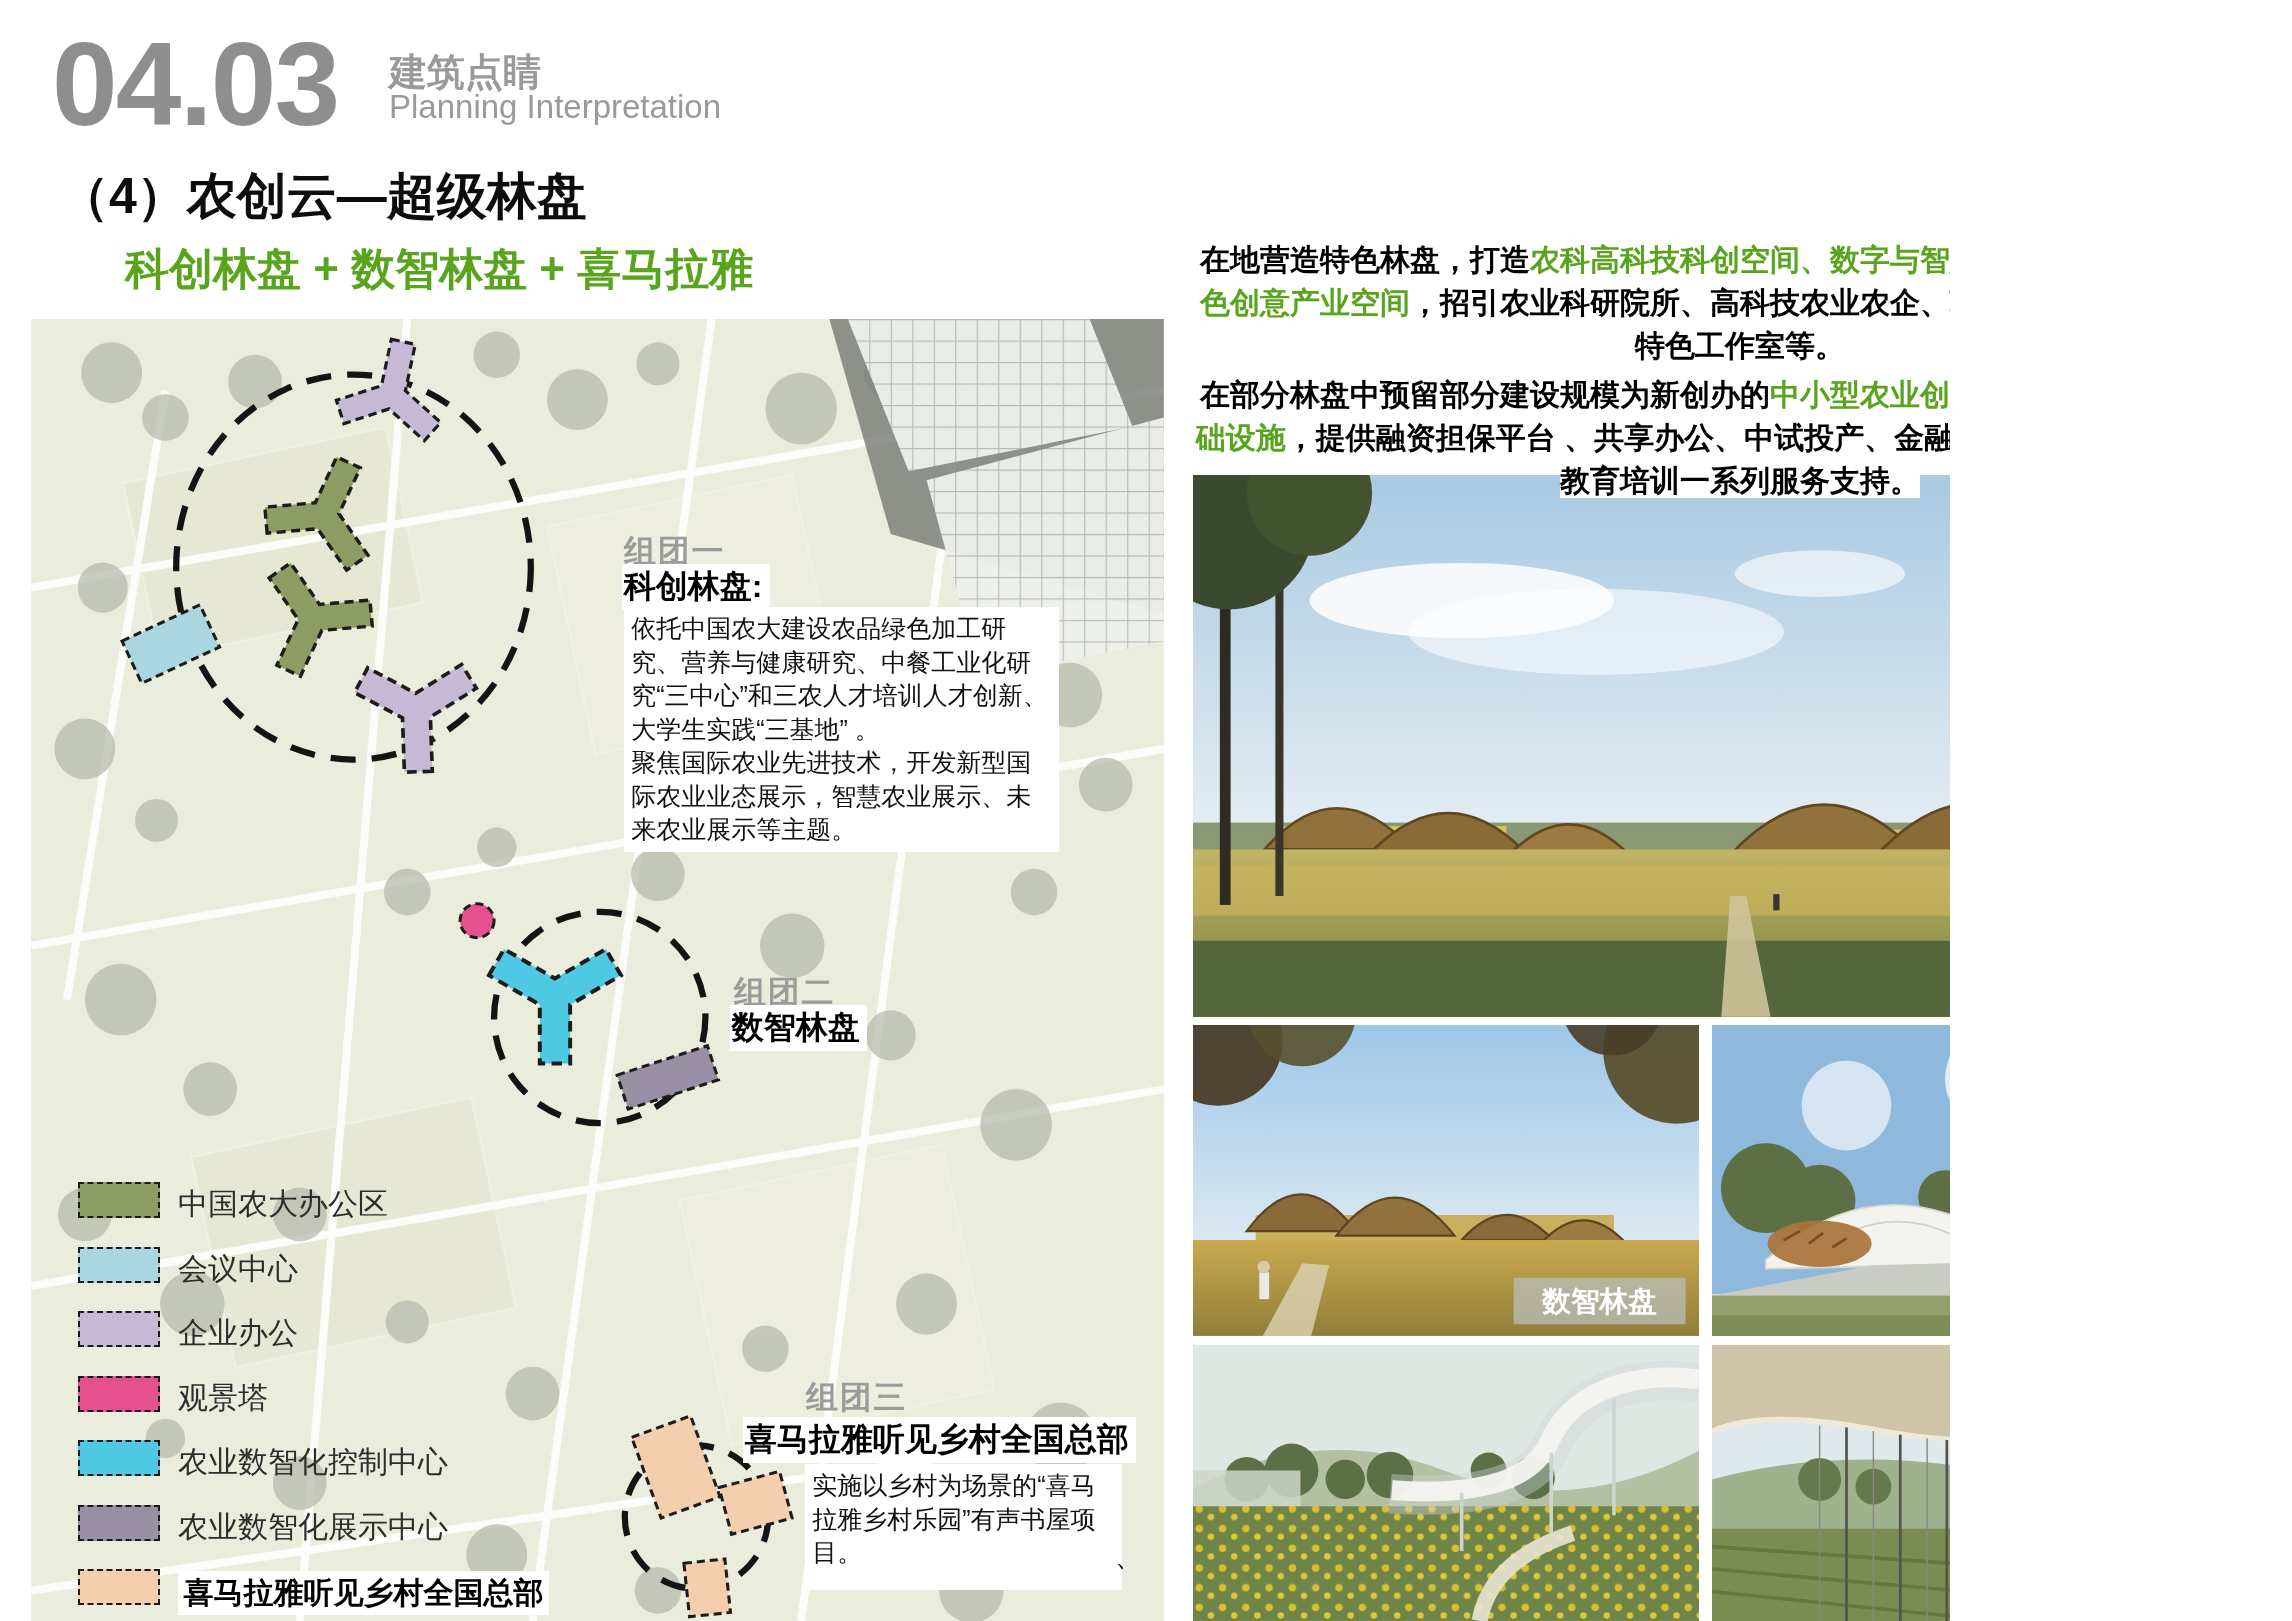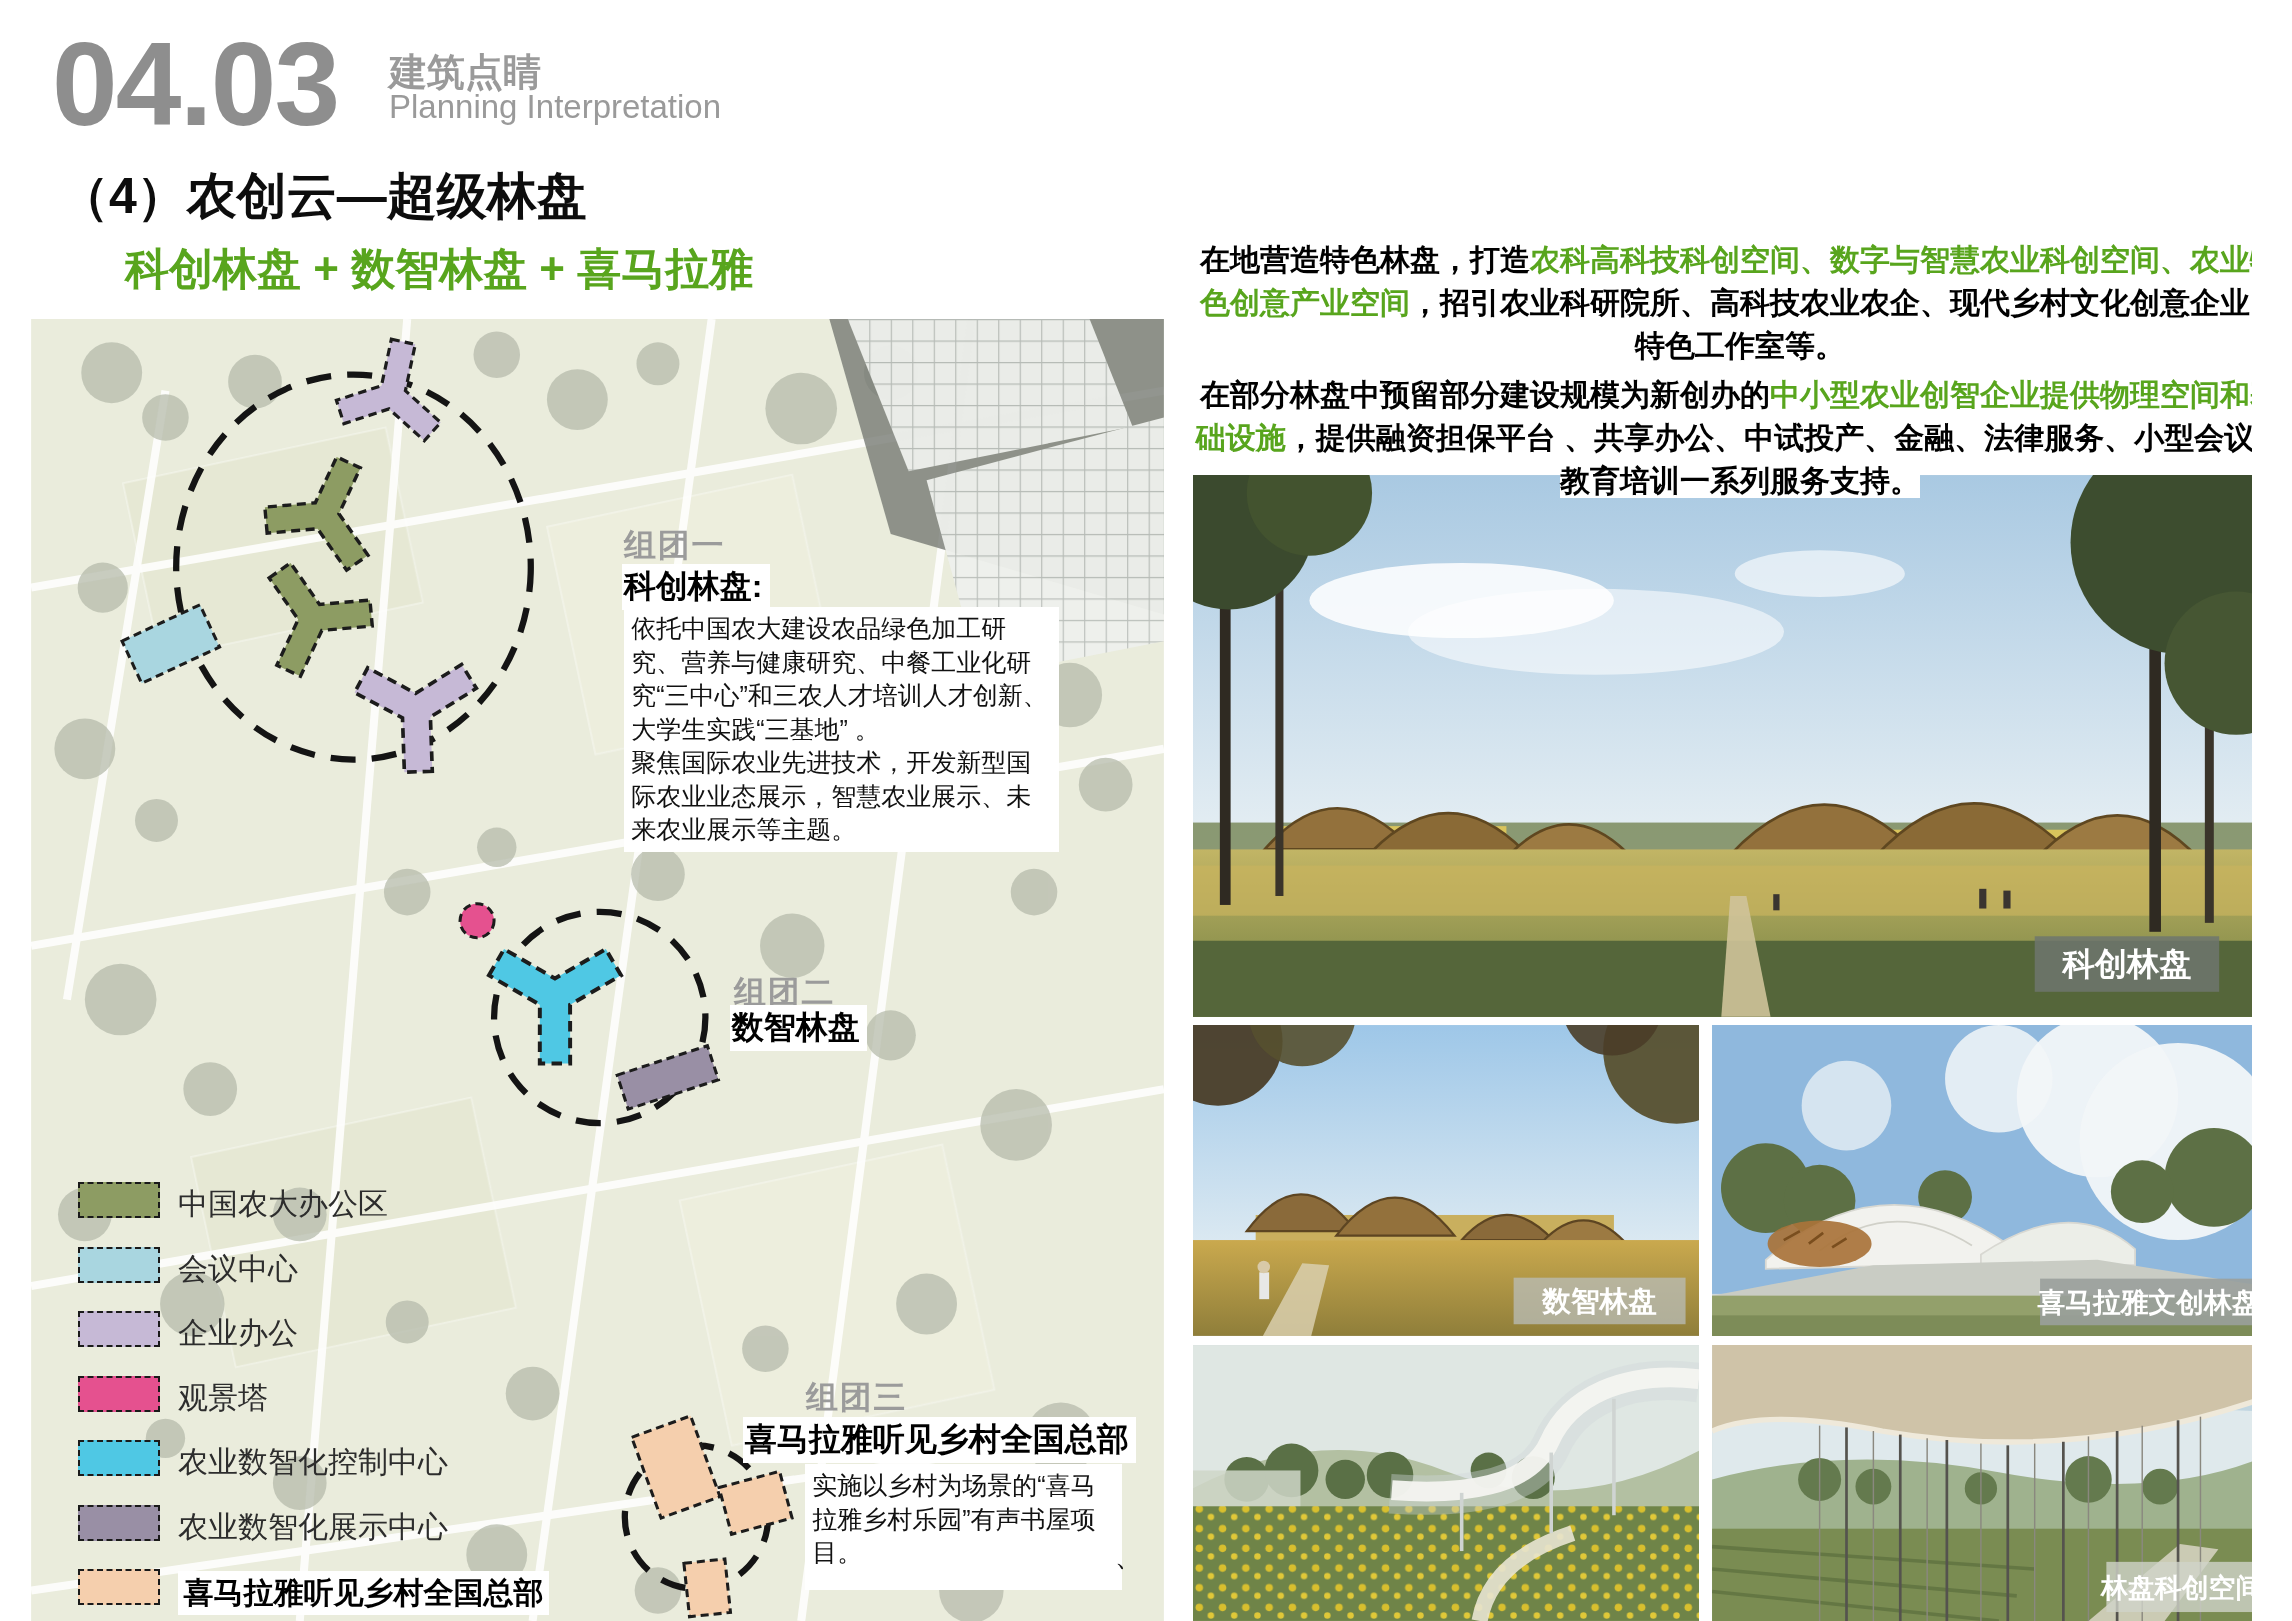--- a/index.html
+++ b/index.html
@@ -1,16 +1,16 @@
 <!DOCTYPE html>
 <html style="font-size:14.3px"><head>
 <meta charset="utf-8">
 <style>
   html,body{margin:0;padding:0;background:#ffffff;}
-  .page{position:relative;width:2252px;height:1621px;background:#fff;overflow:hidden;
+  .page{position:relative;width:1950px;height:1621px;background:#fff;overflow:hidden;
         font-family:"Liberation Sans", sans-serif;}
 
   
   .sec-num{position:absolute;left:52px;top:16px;font-size:118px;font-weight:700;color:#8e8e8e;letter-spacing:-1.8px;}
   .sec-zh{position:absolute;left:389px;top:47px;font-size:38px;font-weight:700;color:#9a9a9a;}
   .sec-en{position:absolute;left:389px;top:88px;font-size:33px;font-weight:400;color:#9a9a9a;}
   .heading{position:absolute;left:59px;top:163px;font-size:50px;font-weight:900;color:#0d0d0d;}
   .subtitle{position:absolute;left:125px;top:240px;font-size:44px;font-weight:900;}
 
   
@@ -158,21 +158,21 @@
         <rect x="-35" y="-48" width="70" height="96" class="bldg" fill="#f5cfad"></rect>
       </g>
       <g transform="translate(809,1322) rotate(-15)">
         <rect x="-35" y="-27" width="70" height="54" class="bldg" fill="#f5cfad"></rect>
       </g>
       <g transform="translate(755,1417) rotate(-6)">
         <rect x="-23" y="-30" width="46" height="60" class="bldg" fill="#f5cfad"></rect>
       </g>
     </svg>
 
-    <div class="g-label" style="left: 593px; top: 205px; color: rgb(155, 155, 155);">组团一</div>
+    <div class="g-label" style="left: 593px; top: 211px; color: rgb(155, 155, 155);">组团一</div>
     <div class="g-title" style="left:591px;top:245px;">科创林盘:</div>
     <div class="g-body" style="left:593px;top:288px;width:421px;">依托中国农大建设农品绿色加工研究、营养与健康研究、中餐工业化研究“三中心”和三农人才培训人才创新、大学生实践“三基地” 。
 聚焦国际农业先进技术，开发新型国际农业业态展示，智慧农业展示、未来农业展示等主题。</div>
 
     <div class="g-label" style="left: 703px; top: 652px; color: rgb(155, 155, 155);">组团二</div>
     <div class="g-title" style="left:699px;top:686px;">数智林盘</div>
 
     <div class="g-label" style="left: 775px; top: 1057px; color: rgb(155, 155, 155);">组团三</div>
     <div class="g-title" style="left:712px;top:1098px;">喜马拉雅听见乡村全国总部</div>
     <div class="g-body" style="left:774px;top:1145px;width:303px;min-height:115px;">实施以乡村为场景的“喜马拉雅乡村乐园”有声书屋项目。</div>

